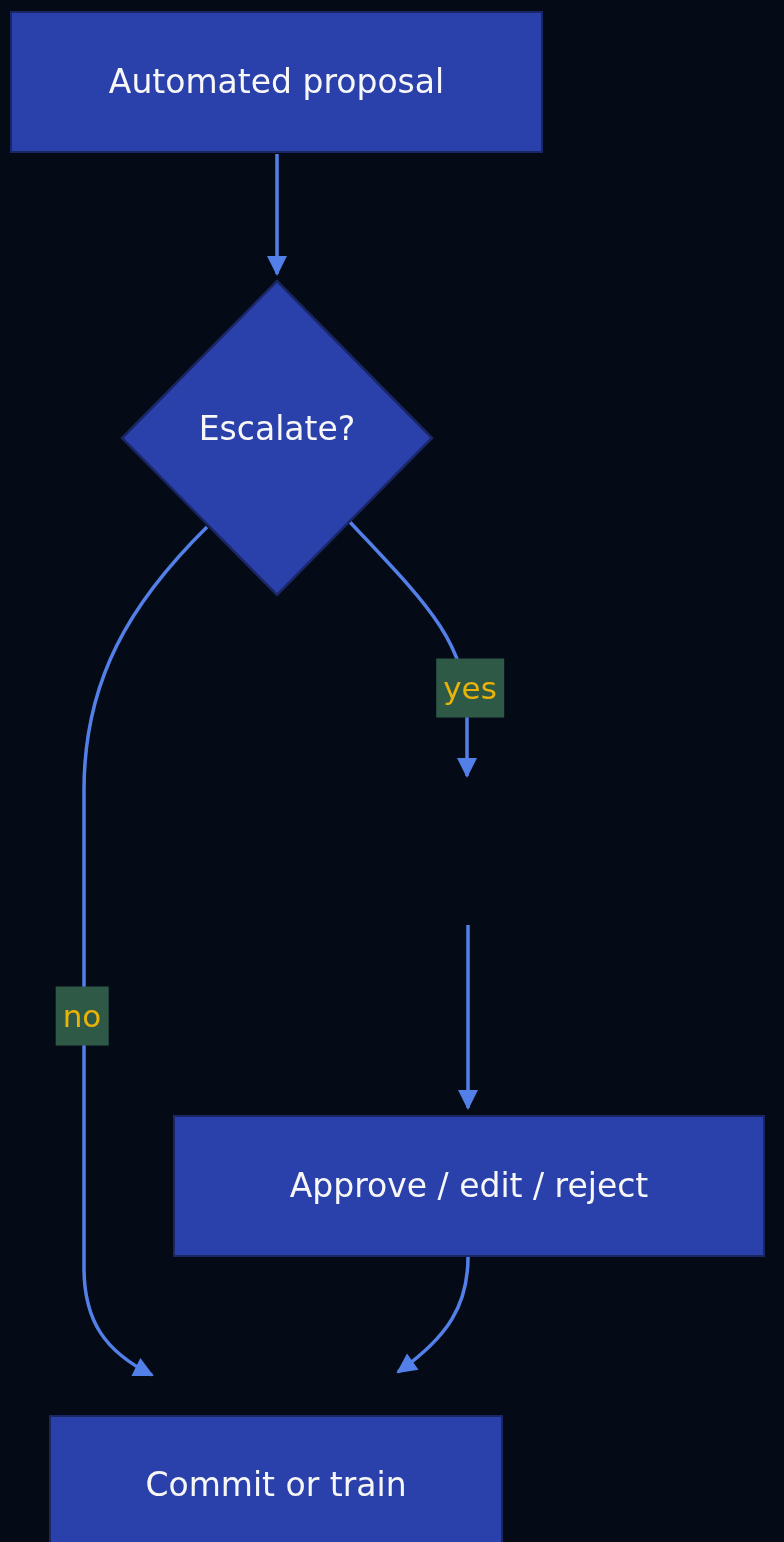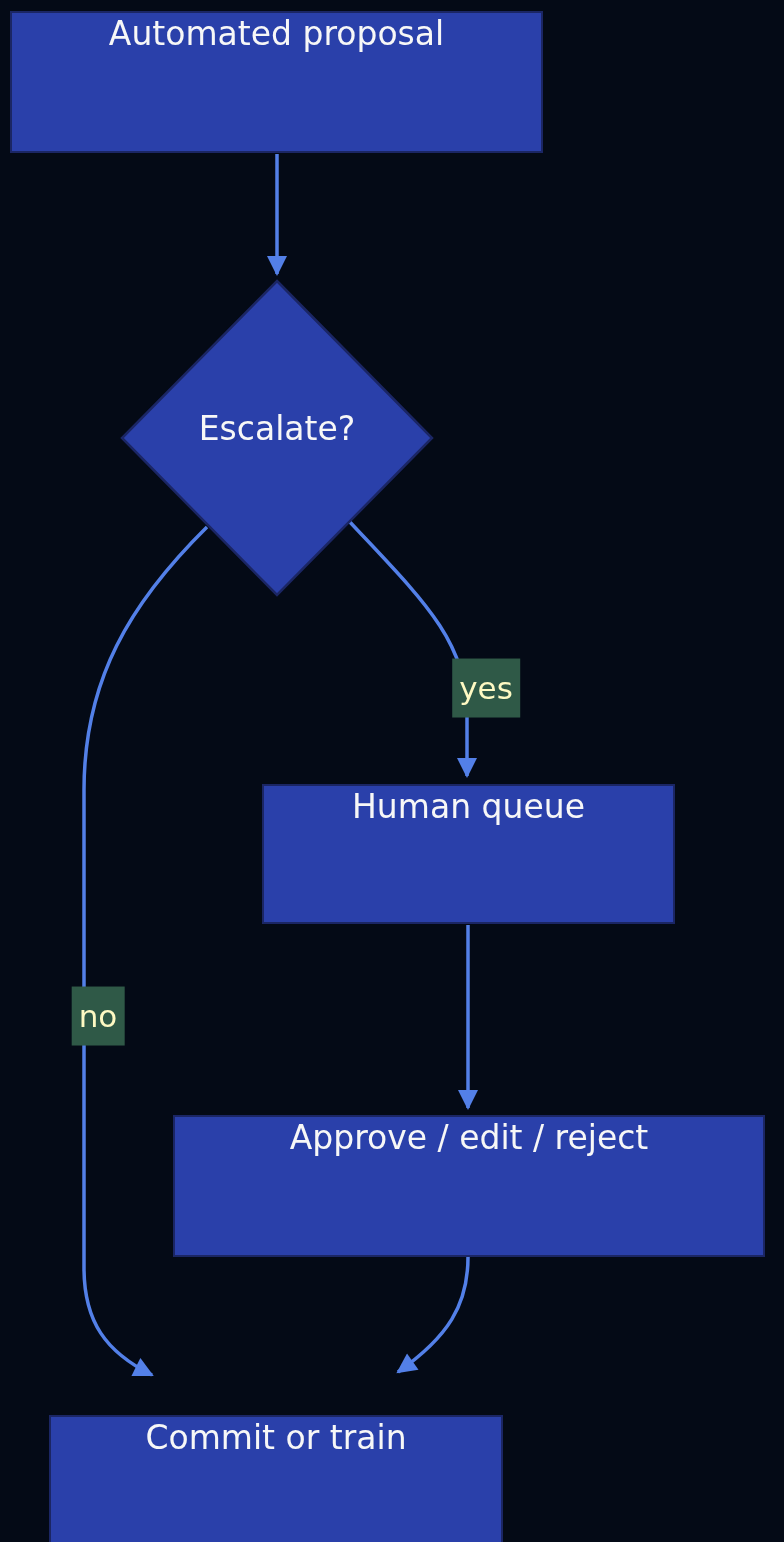--- a/index.html
+++ b/index.html
@@ -29,20 +29,21 @@
     fill: #2a40aa;
     stroke: #1b2664;
     stroke-width: 2.5px;
   }
   .node {
     position: absolute;
     background: #2a40aa;
     border: 2px solid #1b2664;
     box-sizing: border-box;
     display: flex;
+    align-items: center;
     justify-content: center;
     text-align: center;
     color: #f7f7f7;
     font-size: 33px;
     line-height: 1.25;
   }
   .node-label {
     color: #f7f7f7;
   }
   .diamond-label {
@@ -52,26 +53,25 @@
     transform: translate(-50%, -50%);
     color: #f7f7f7;
     font-size: 33px;
     white-space: nowrap;
     margin-top: 6px;
   }
   .edge-label {
     position: absolute;
     transform: translate(-50%, -50%);
     background: #2f5947;
-    color: #fef9c3;
+    color: #eab308;
     font-size: 31px;
     line-height: 1.45;
     padding: 7px 7px;
     white-space: nowrap;
-    margin-left: 16px;
   }
   #edge-label-yes { left: 470px; top: 688px; }
   #edge-label-no  { left: 82px;  top: 1016px; }
 
   #node-automated-proposal { left: 10px;  top: 11px;   width: 533px; height: 142px; }
   #node-human-queue        { left: 262px; top: 784px;  width: 413px; height: 140px; }
   #node-approve-edit-reject{ left: 173px; top: 1115px; width: 592px; height: 142px; }
   #node-commit-or-train    { left: 49px;  top: 1387px; width: 454px; height: 140px; margin-top: 28px; }
 </style>
 </head>
@@ -100,23 +100,20 @@
   </svg>
 
   <div class="node" id="node-automated-proposal">
     <span class="node-label">Automated proposal</span>
   </div>
 
   <div class="diamond-label">
     <span class="node-label">Escalate?</span>
   </div>
 
-  <div class="node" id="node-human-queue">
-    <span class="node-label">Human queue</span>
-  </div>
 
   <div class="node" id="node-approve-edit-reject">
     <span class="node-label">Approve / edit / reject</span>
   </div>
 
   <div class="node" id="node-commit-or-train">
     <span class="node-label">Commit or train</span>
   </div>
 
   <div class="edge-label" id="edge-label-yes">yes</div>

